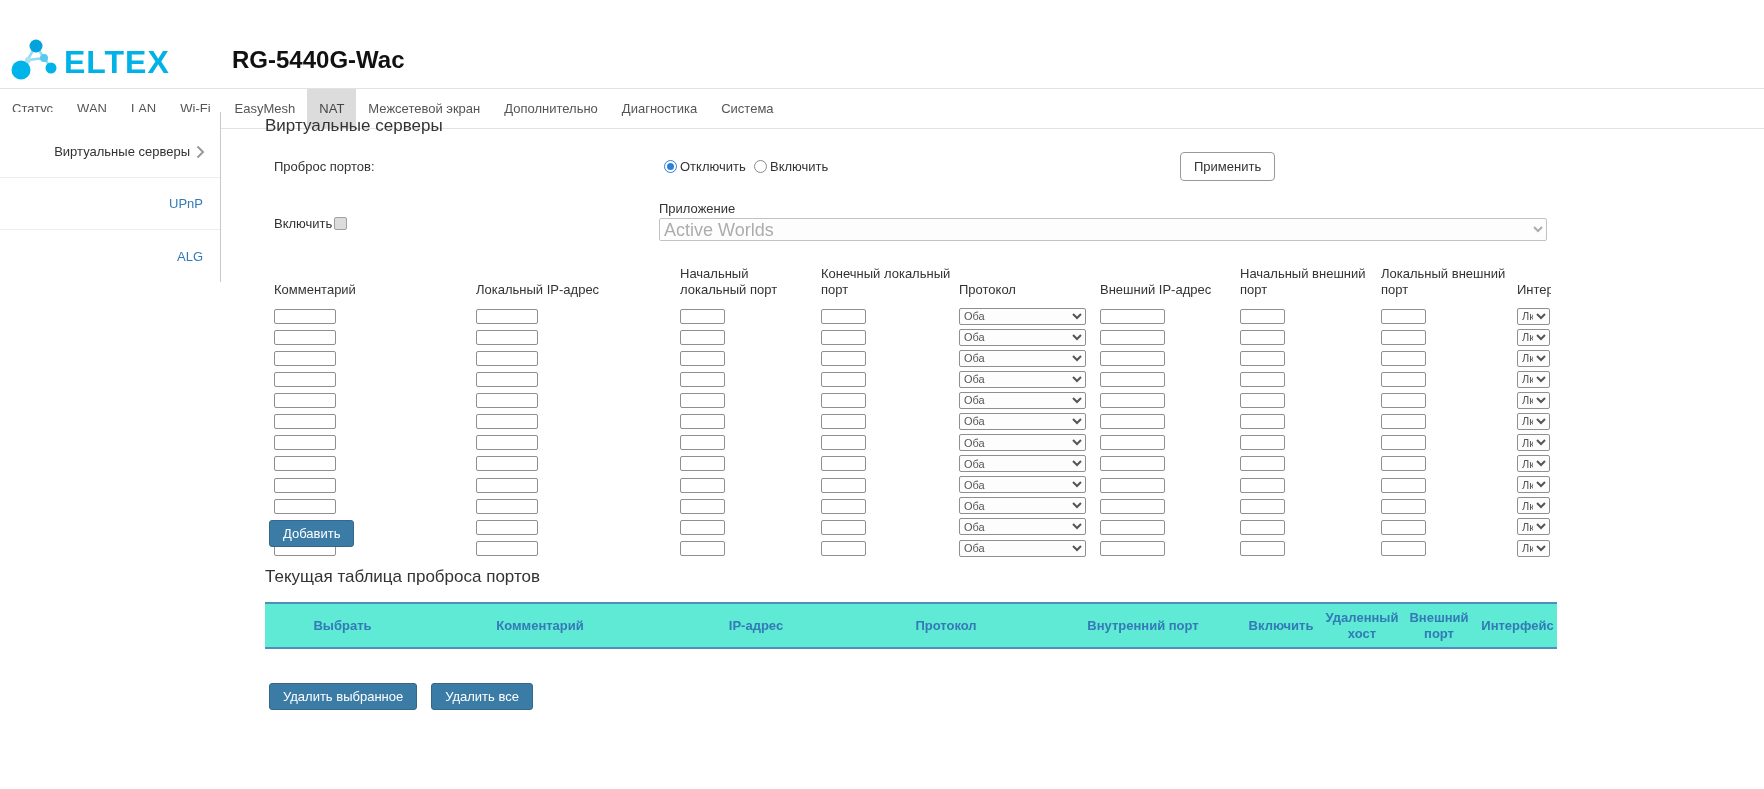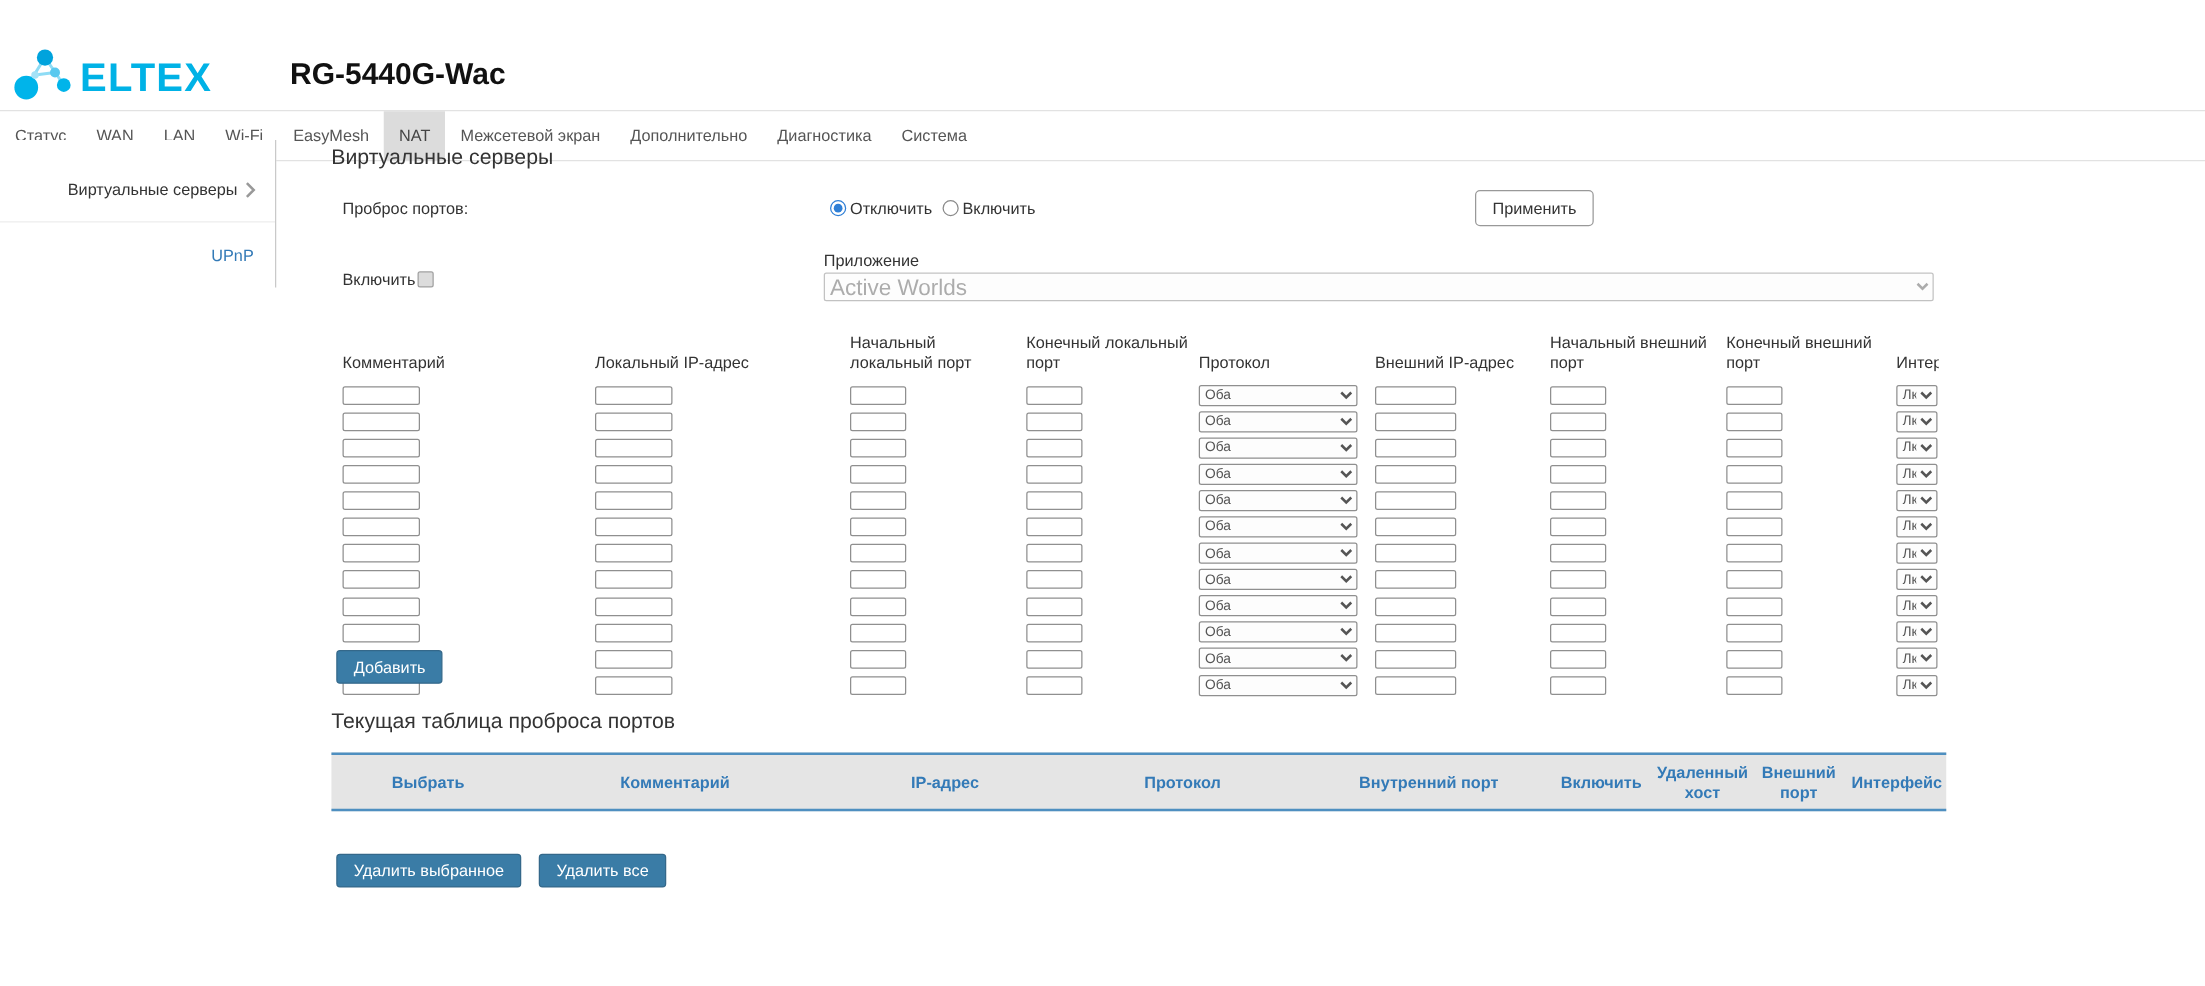--- a/index.html
+++ b/index.html
@@ -95,21 +95,21 @@
 
   .btn {
     background: #3a7ca6; color: #fff; border: 1px solid #34688a; border-radius: 3px;
     font-size: 13px; font-family: inherit; padding: 0 13px; height: 27px; cursor: pointer; white-space: nowrap;
   }
   .add-btn { position: absolute; left: 4px; top: 410px; }
 
   .cur-header {
     position: absolute; left: 0; top: 492px; width: 1300px; height: 47px;
     display: flex; align-items: center;
-    background: #e5e5e5; border-top: 2px solid #4e8fc0; border-bottom: 2px solid #4e8fc0;
+    background: #5eead4; border-top: 2px solid #4e8fc0; border-bottom: 2px solid #4e8fc0;
   }
   .tcol { font-size: 13px; font-weight: bold; color: #337ab7; text-align: center; line-height: 1.2; flex: 0 0 auto; }
   .tc0 { width: 155px; } .tc1 { width: 240px; } .tc2 { width: 192px; } .tc3 { width: 188px; }
   .tc4 { width: 206px; } .tc5 { width: 70px; } .tc6 { width: 92px; } .tc7 { width: 62px; } .tc8 { width: 95px; }
 
   .actions { position: absolute; left: 4px; top: 549px; display: flex; gap: 14px; margin-top: 24px; }
 </style>
 </head>
 <body>
 
@@ -147,20 +147,24 @@
     <span class="chev">
       <svg width="9" height="14" viewBox="0 0 9 14">
           <path d="M1.5 1.5 L7 7 L1.5 12.5" stroke="#999" stroke-width="2" fill="none"></path>
         </svg>
     </span>
   </div>
     <div class="side-item">
     <span>UPnP</span>
 
   </div>
+    <div class="side-item">
+    <span>ALG</span>
+
+  </div>
   </div>
 
 <div class="main">
 
   <div class="h1">Виртуальные серверы</div>
 
   <div class="row-pf">
     <span class="pf-label">Проброс портов:</span>
     <label class="radio-wrap r1">
       <input type="radio" name="pf" id="pf-disable" checked="" style="">
@@ -181,21 +185,21 @@
   </select>
 
   <div class="port-grid form-headers">
       <div class="fcol">Комментарий</div>
       <div class="fcol">Локальный IP-адрес</div>
       <div class="fcol">Начальный локальный порт</div>
       <div class="fcol">Конечный локальный порт</div>
       <div class="fcol">Протокол</div>
       <div class="fcol">Внешний IP-адрес</div>
       <div class="fcol">Начальный внешний порт</div>
-      <div class="fcol">Конечный внешний порт</div>
+      <div class="fcol">Локальный внешний порт</div>
       <div class="fcol">Интерфейс</div>
     </div>
 
   <div class="port-rows">
       <div class="port-grid port-row">
       <div><input class="in w62" type="text" style=""></div>
       <div><input class="in w62" type="text" style=""></div>
       <div><input class="in w45" type="text" style=""></div>
       <div><input class="in w45" type="text" style=""></div>
       <div><select class="sel selwide"><option>Оба</option></select></div>

